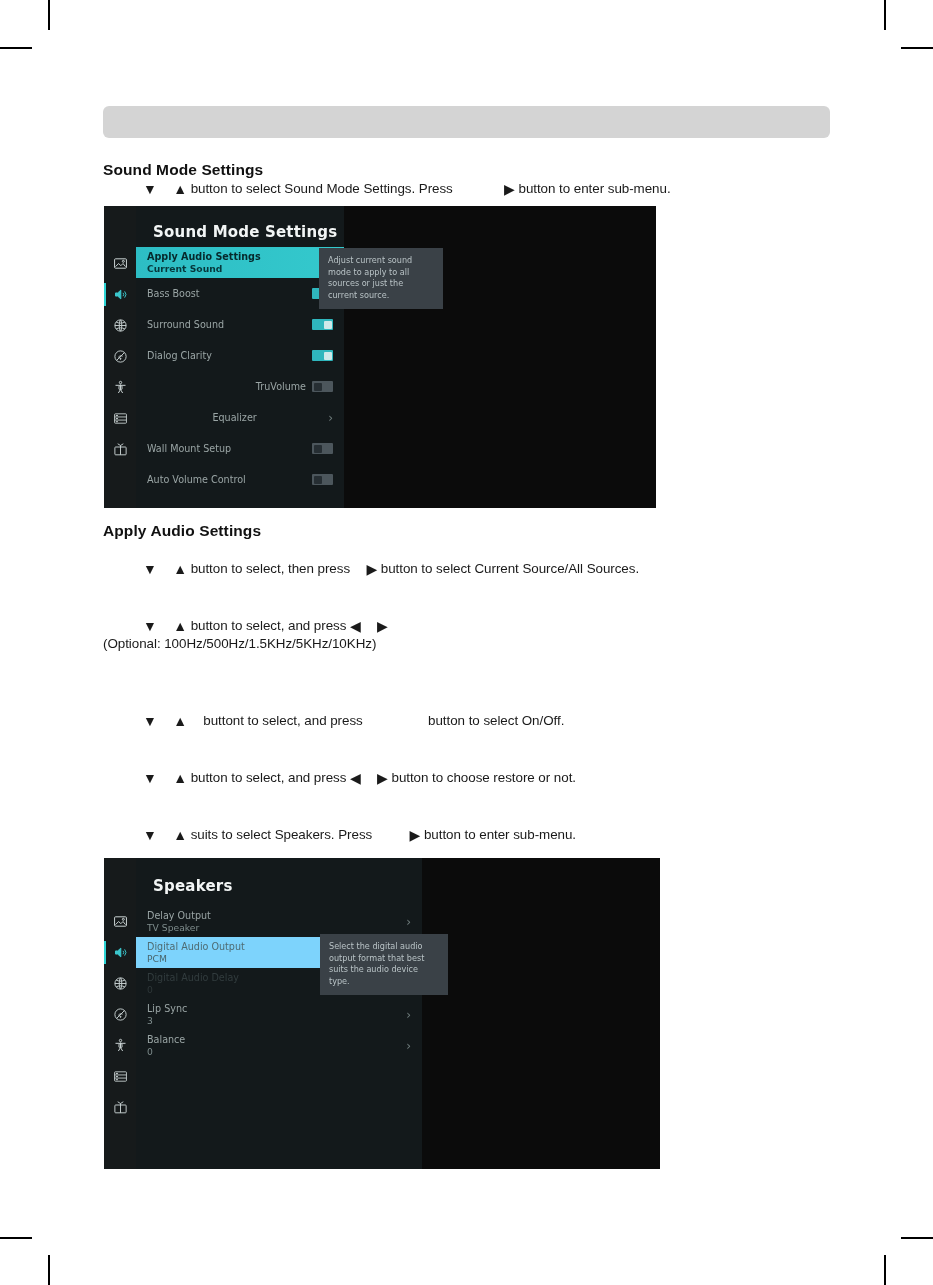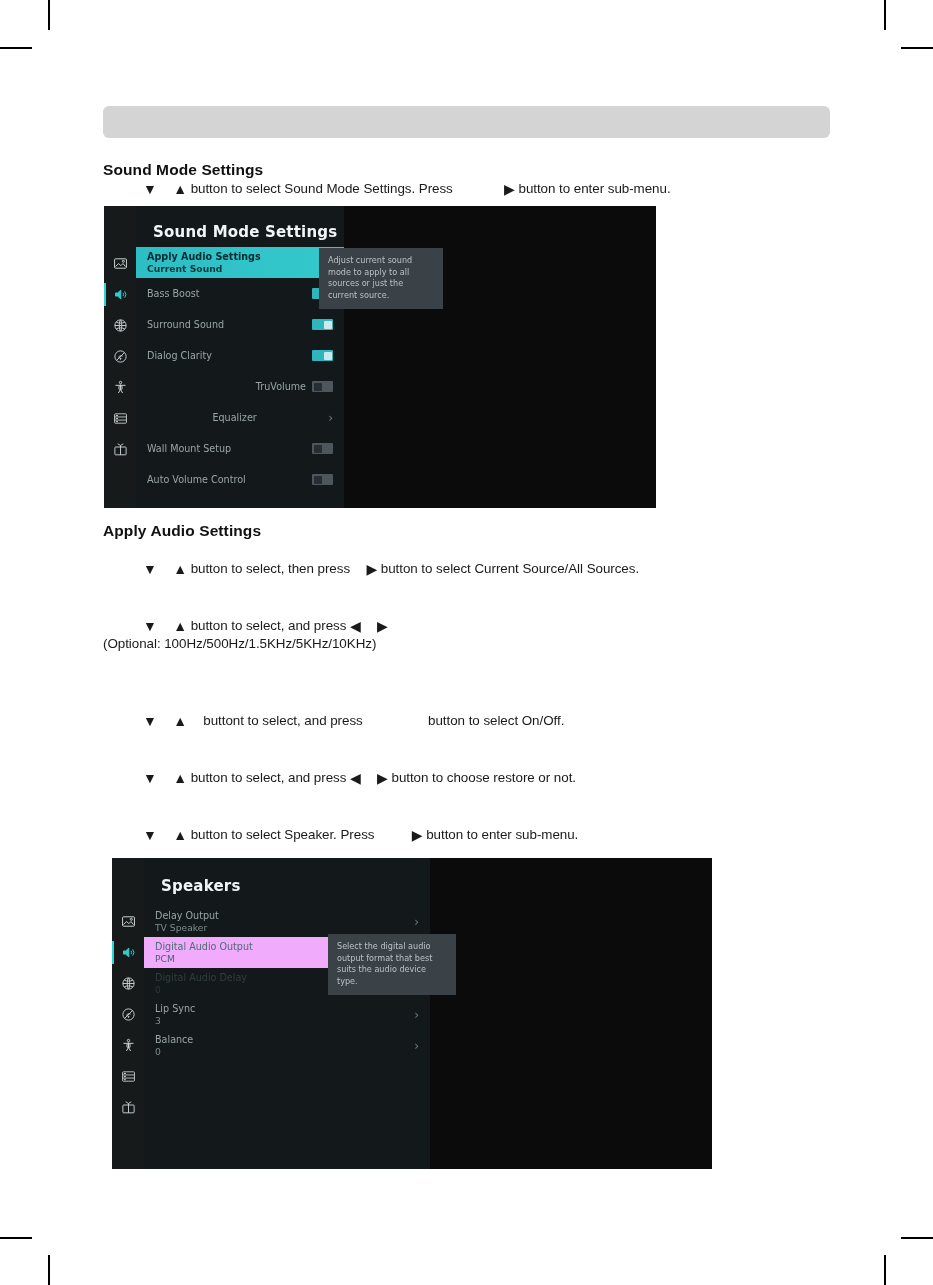--- a/index.html
+++ b/index.html
@@ -138,21 +138,21 @@
   .tv-row .label-wrap { flex: 1; min-width: 0; }
   .tv-row .label { display: block; line-height: 1.25; }
   .tv-row .subval { display: block; line-height: 1.25; color: #7e8c8c; font-size: 9.2px; }
   .tv-row.selected {
     background: linear-gradient(90deg, #2dbdc4 0%, #34c9cd 100%);
     color: #08282b;
   }
   .tv-row.selected .label { color: #06292c; font-weight: 600; }
   .tv-row.selected .subval { color: #06383c; font-weight: 600; }
   .tv-row.selected-dim {
-    background: #f0abfc;
+    background: #7dd3fc;
   }
   .tv-row.selected-dim .label { color: #4e6b72; }
   .tv-row.selected-dim .subval { color: #49656c; }
   .tv-row.dimmed { color: #3a4446; }
   .tv-row.dimmed .label { color: #323c3e; }
   .tv-row.dimmed .subval { color: #2e3739; }
 
   .chev { color: #6f7c7c; font-size: 12px; line-height: 1; margin-left: 6px; }
   .tv-row.selected .chev { color: #1a6e74; }
   .tv-row.selected-dim .chev { color: #3f5b61; }
@@ -377,27 +377,27 @@
     <span class="tri">◀</span>
     <span class="gap-sm"></span>
     <span class="tri">▶</span>
     <span>button to choose restore or not.</span>
   </div>
 
   <div class="instr" style="left:143px; top:827px">
     <span class="tri">▼</span>
     <span class="gap-sm"></span>
     <span class="tri">▲</span>
-    <span>button to select Speaker. Press</span>
+    <span>suits to select Speakers. Press</span>
     <span class="gap-md"></span>
     <span class="tri">▶</span>
     <span>button to enter sub-menu.</span>
   </div>
 
-  <div class="tvshot" id="shot2" style="left:104px; top:858px; width:600px; height:311px;margin-left:8px;">
+  <div class="tvshot" id="shot2" style="left:104px; top:858px; width:556px; height:311px;">
     <div class="tv-railbg"></div>
     <div class="tv-panel" style="left:32px; width:286px;"></div>
 
     <div class="tv-rail" id="rail2" style="top:48px">
         <div class="rail-icon">
           <svg width="15" height="15" viewBox="0 0 24 24" fill="none" stroke="#c9d2d2" stroke-width="1.6">
             <rect x="2.5" y="4.5" width="19" height="15" rx="1.5"></rect>
             <path d="M4 17l5-5 3.5 3.5L16 12l4 5"></path>
             <circle cx="16.5" cy="8.5" r="1.6"></circle>
           </svg>

